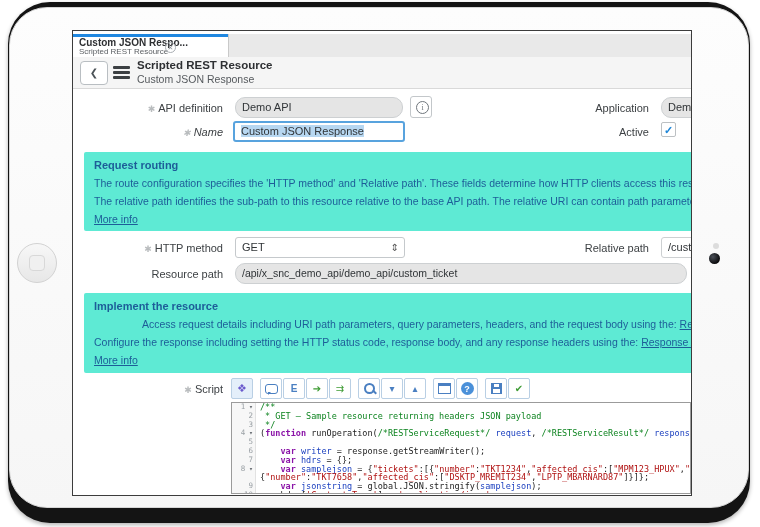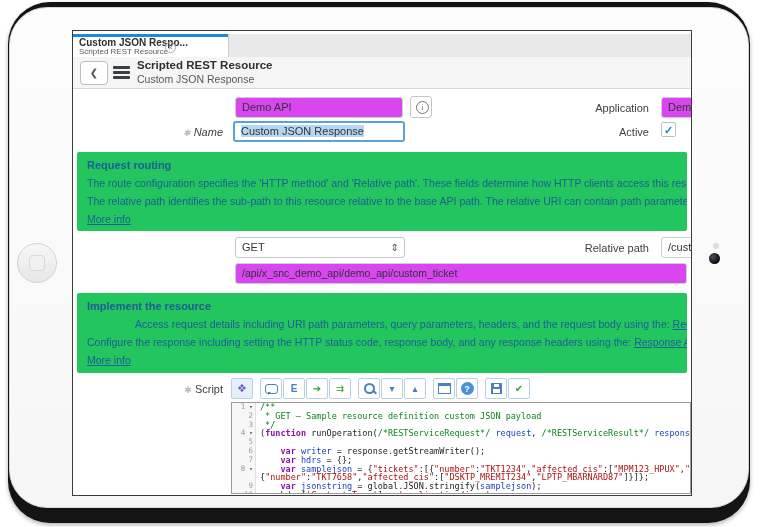--- a/index.html
+++ b/index.html
@@ -34,33 +34,33 @@
   .hamburger{position:absolute;left:40px;top:9px;width:17px;height:13px;}
   .hamburger i{display:block;height:2.5px;background:#3c4043;margin-bottom:2.5px;border-radius:1px;}
   .hdr-title{position:absolute;left:64px;top:2px;font-size:11.5px;font-weight:bold;color:#2e3033;white-space:nowrap;}
   .hdr-sub{position:absolute;left:64px;top:16px;font-size:10.5px;color:#55595d;white-space:nowrap;}
   
   .lblmain{position:absolute;left:0;width:150px;text-align:right;font-size:11px;color:#3d4144;white-space:nowrap;}
   .lblright{position:absolute;left:456px;width:120px;text-align:right;font-size:11px;color:#3d4144;white-space:nowrap;}
   .req{color:#b9bcbe;font-size:9px;margin-right:3px;}
   .inp{position:absolute;height:21px;box-sizing:border-box;border:1px solid #cdd0d2;border-radius:3px;
     font-size:11px;line-height:19px;padding:0 6px;background:#fff;color:#303437;white-space:nowrap;overflow:hidden;}
-  .ro{background:#d946ef;}
+  .ro{background:#e5e5e5;border-radius:10px;}
   .inp-name{border:2px solid #58a3de;line-height:17px;}
   .sel-text{background:#b7d7f1;}
   .infobtn{position:absolute;width:22px;height:22px;background:#fff;border:1px solid #c3c7ca;border-radius:3px;box-sizing:border-box;}
   .info-i{position:absolute;left:5px;top:4px;width:11px;height:11px;border:1px solid #6f767c;border-radius:50%;
     color:#6f767c;font-size:8px;line-height:11px;text-align:center;font-family:"Liberation Serif",serif;}
   .checkbox{position:absolute;left:588px;width:15px;height:15px;background:#fff;border:1px solid #bcc0c3;border-radius:2px;
     color:#1e86d8;font-size:11px;line-height:14px;text-align:center;font-weight:bold;box-sizing:border-box;}
   .select{position:absolute;height:21px;box-sizing:border-box;border:1px solid #c5c9cc;border-radius:3px;background:#fff;
     font-size:11px;line-height:19px;padding:0 6px;}
   .stepper{position:absolute;right:5px;top:0;font-size:10px;color:#555;line-height:19px;}
   
-  .note{position:absolute;left:4px;width:610px;background:#22c55e;border-radius:2px;color:#1d5d98;overflow:hidden;}
+  .note{position:absolute;left:11px;width:610px;background:#5eead4;border-radius:2px;color:#1d5d98;overflow:hidden;}
   .note-title{position:absolute;left:10px;top:7px;font-weight:bold;font-size:11px;white-space:nowrap;}
   .note-line{position:absolute;left:10px;right:0;font-size:10.5px;white-space:nowrap;overflow:hidden;}
   .note-link{text-decoration:underline;color:#1d5d98;cursor:pointer;}
   
   .toolbar{position:absolute;left:158px;top:346px;height:23px;display:flex;align-items:center;}
   .tbtn{width:22px;height:21px;background:#fff;border:1px solid #b9cfe4;border-radius:2px;margin-right:1px;
     display:flex;align-items:center;justify-content:center;padding:0;box-sizing:border-box;}
   .tb-first{background:#e4effa;}
   .tb-gap{margin-left:6px;}
   .tglyph{font-size:10px;line-height:1;}
@@ -122,43 +122,46 @@
     <div class="back-btn">❮</div>
     <div class="hamburger">
         <i></i>
         <i></i>
         <i></i>
       </div>
     <div class="hdr-title">Scripted REST Resource</div>
     <div class="hdr-sub">Custom JSON Response</div>
   </div>
 
+  <div class="lblmain" style="top:71px;"><span class="req">✱</span><span>API definition</span></div>
   <div class="inp ro" style="left:162px;top:66px;width:168px;">Demo API</div>
   <div class="infobtn" style="left:337px;top:65px;">
       <span class="info-i">i</span>
     </div>
   <div class="lblright" style="top:71px;">Application</div>
   <div class="inp ro" style="left:588px;top:66px;width:80px;">Demo API</div>
 
   <div class="lblmain" style="top:95px;font-style:italic;"><span class="req">✱</span><span>Name</span></div>
   <div class="inp inp-name" style="left:160px;top:90px;width:172px;"><span class="sel-text">Custom JSON Response</span></div>
   <div class="lblright" style="top:95px;">Active</div>
   <div class="checkbox" style="top:91px;">✓</div>
 
   <div class="note" style="top:121px;height:79px;">
     <div class="note-title">Request routing</div>
     <div class="note-line" style="top:25px;">The route configuration specifies the 'HTTP method' and 'Relative path'. These fields determine how HTTP clients access this resource.</div>
     <div class="note-line" style="top:43px;">The relative path identifies the sub-path to this resource relative to the base API path. The relative URI can contain path parameters such as '/abc/{id}'. The requesting client specifies the parameter values when accessing the resource.</div>
     <div class="note-line" style="top:61px;"><span class="note-link">More info</span></div>
   </div>
 
+  <div class="lblmain" style="top:211px;"><span class="req">✱</span><span>HTTP method</span></div>
   <div class="select" style="left:162px;top:206px;width:170px;"><span>GET</span><span class="stepper">⇕</span></div>
   <div class="lblright" style="top:211px;">Relative path</div>
   <div class="inp" style="left:588px;top:206px;width:80px;">/custom_ticket</div>
 
+  <div class="lblmain" style="top:237px;">Resource path</div>
   <div class="inp ro" style="left:162px;top:232px;width:452px;font-size:10.5px;">/api/x_snc_demo_api/demo_api/custom_ticket</div>
 
   <div class="note" style="top:262px;height:80px;">
     <div class="note-title">Implement the resource</div>
     <div class="note-line" style="top:25px;margin-left:48px;"><span>Access request details including URI path parameters, query parameters, headers, and the request body using the: </span><span class="note-link">Request API</span><span>.</span></div>
     <div class="note-line" style="top:43px;"><span>Configure the response including setting the HTTP status code, response body, and any response headers using the: </span><span class="note-link">Response API</span></div>
     <div class="note-line" style="top:61px;"><span class="note-link">More info</span></div>
   </div>
 
   <div class="lblmain" style="top:352px;"><span class="req">✱</span><span>Script</span></div>
@@ -195,21 +198,21 @@
       </button>
       <button class="tbtn tb-gap">
         <span class="icon-disk"></span>
       </button>
       <button class="tbtn tb-green">
         <span class="tglyph">✔</span>
       </button>
     </div>
   <div class="editor" id="editor">
       <div class="cl"><span class="g">1<span class="fold"> ▾</span></span><span class="cd"><span class="tk-c">/**</span></span></div>
-      <div class="cl"><span class="g">2</span><span class="cd"><span class="tk-c"> * GET — Sample resource definition custom JSON payload</span></span></div>
+      <div class="cl"><span class="g">2</span><span class="cd"><span class="tk-c"> * GET — Sample resource returning headers JSON payload</span></span></div>
       <div class="cl"><span class="g">3</span><span class="cd"><span class="tk-c"> */</span></span></div>
       <div class="cl"><span class="g">4<span class="fold"> ▾</span></span><span class="cd"><span class="tk-p">(</span><span class="tk-k">function</span><span class="tk-p"> runOperation(</span><span class="tk-c">/*RESTServiceRequest*/</span><span class="tk-p"> </span><span class="tk-d">request</span><span class="tk-p">, </span><span class="tk-c">/*RESTServiceResult*/</span><span class="tk-p"> </span><span class="tk-d">response</span></span></div>
       <div class="cl"><span class="g">5</span></div>
       <div class="cl"><span class="g">6</span><span class="cd"><span class="tk-p">    </span><span class="tk-k">var</span><span class="tk-p"> </span><span class="tk-d">writer</span><span class="tk-p"> = response.getStreamWriter();</span></span></div>
       <div class="cl"><span class="g">7</span><span class="cd"><span class="tk-p">    </span><span class="tk-k">var</span><span class="tk-p"> </span><span class="tk-d">hdrs</span><span class="tk-p"> = {};</span></span></div>
       <div class="cl"><span class="g">8<span class="fold"> ▾</span></span><span class="cd"><span class="tk-p">    </span><span class="tk-k">var</span><span class="tk-p"> </span><span class="tk-d">samplejson</span><span class="tk-p"> = {</span><span class="tk-s">"tickets"</span><span class="tk-p">:[{</span><span class="tk-s">"number"</span><span class="tk-p">:</span><span class="tk-s">"TKT1234"</span><span class="tk-p">,</span><span class="tk-s">"affected_cis"</span><span class="tk-p">:[</span><span class="tk-s">"MPM123_HPUX"</span><span class="tk-p">,</span><span class="tk-s">"MPM345_HPUX"</span></span></div>
       <div class="cl"><span class="g"></span><span class="cd"><span class="tk-p">{</span><span class="tk-s">"number"</span><span class="tk-p">:</span><span class="tk-s">"TKT7658"</span><span class="tk-p">,</span><span class="tk-s">"affected_cis"</span><span class="tk-p">:[</span><span class="tk-s">"DSKTP_MREMIT234"</span><span class="tk-p">,</span><span class="tk-s">"LPTP_MBARNARD87"</span><span class="tk-p">]}]};</span></span></div>
       <div class="cl"><span class="g">9</span><span class="cd"><span class="tk-p">    </span><span class="tk-k">var</span><span class="tk-p"> </span><span class="tk-d">jsonstring</span><span class="tk-p"> = global.JSON.stringify(</span><span class="tk-d">samplejson</span><span class="tk-p">);</span></span></div>
       <div class="cl"><span class="g">10</span><span class="cd"><span class="tk-p">    hdrs[</span><span class="tk-s">'Content-Type'</span><span class="tk-p">] = </span><span class="tk-s">'application/json'</span><span class="tk-p">;</span></span></div>
     </div>

